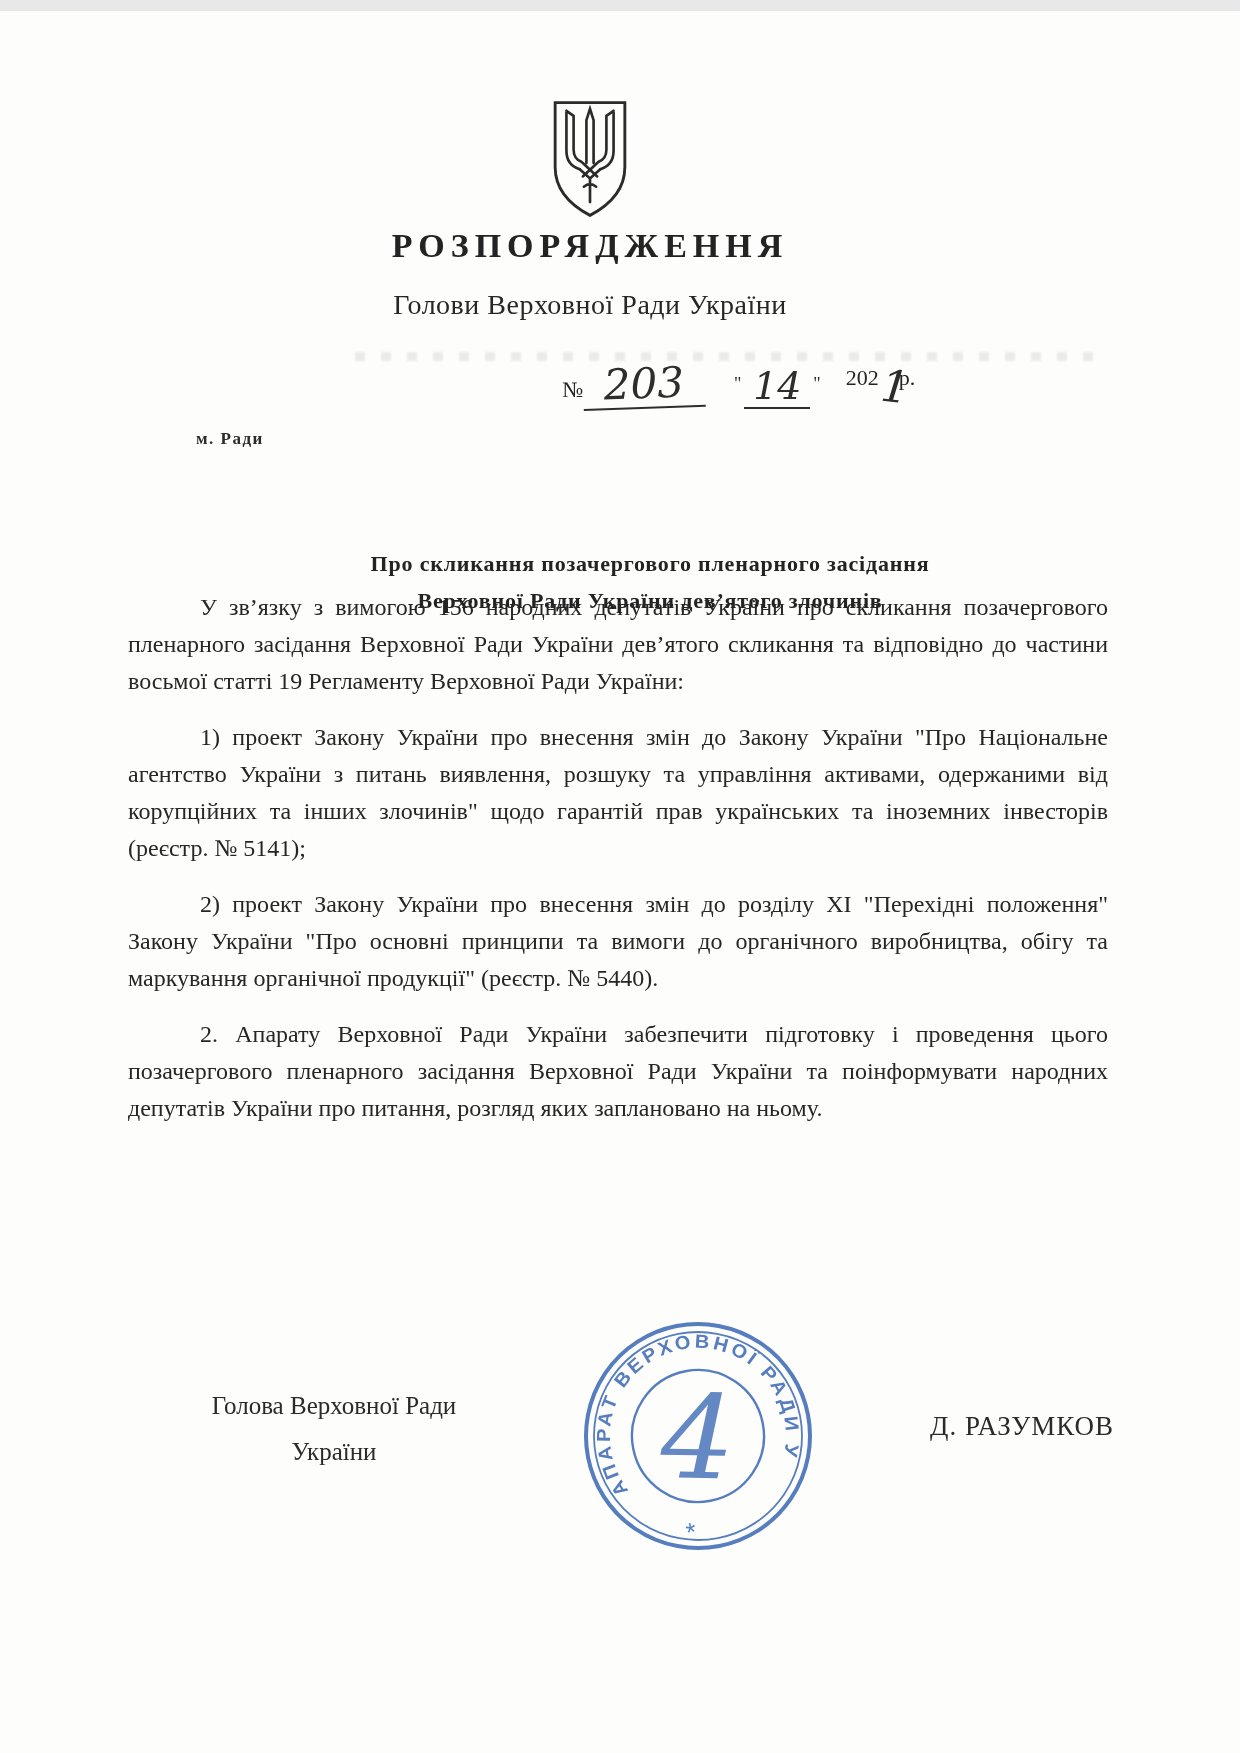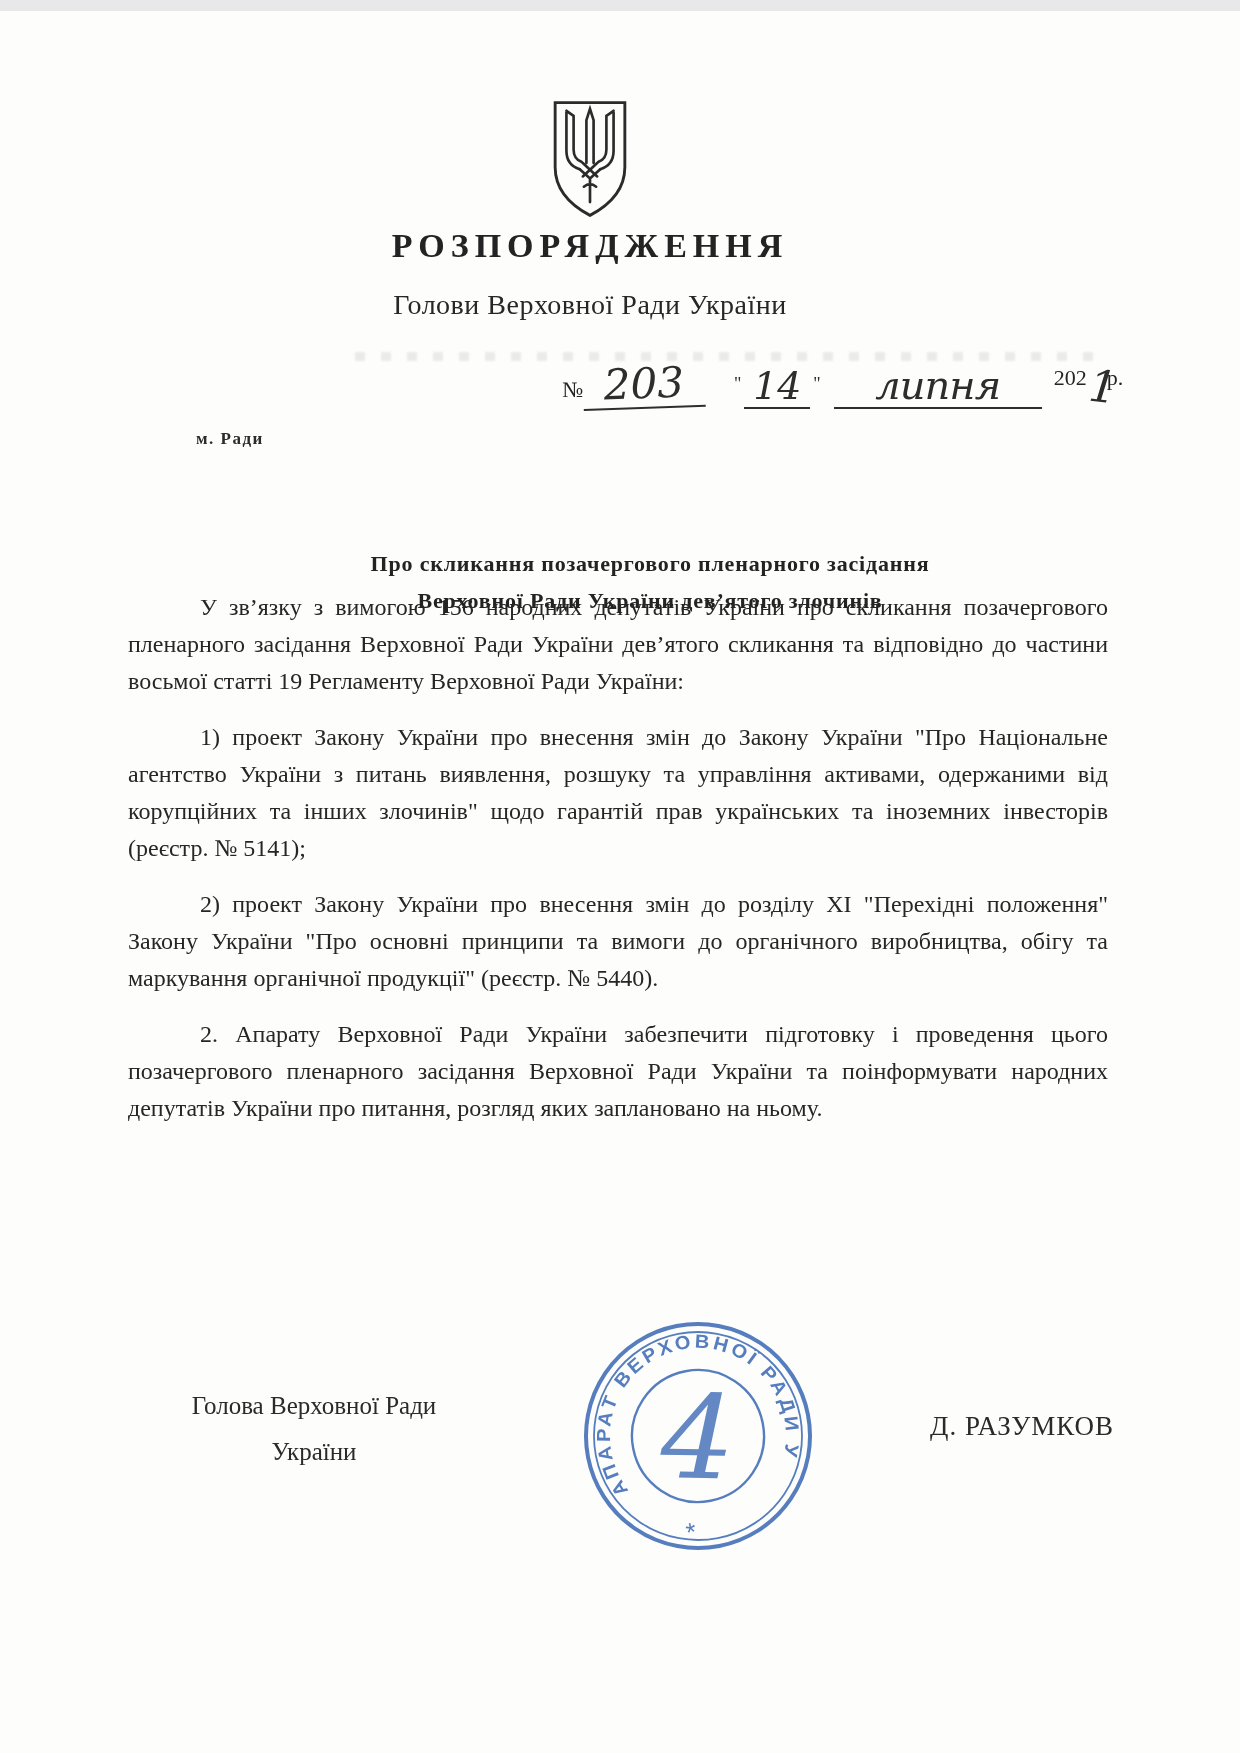--- a/index.html
+++ b/index.html
@@ -68,21 +68,21 @@
 
   
   .body-text {
     position:absolute; left:128px; top:578px; width:980px;
     font-size:24px; line-height:37px; text-align:justify; color:#262626;
   }
   .body-text p { margin:0 0 19px 0; text-indent:72px; }
 
   
   .sig-position {
-    position:absolute; left:134px; top:1372px; width:360px;
+    position:absolute; left:154px; top:1372px; width:360px;
     text-align:center; font-size:25px; line-height:46px; color:#2a2a2a;
   }
   .sig-name {
     position:absolute; left:930px; top:1400px;
     font-size:27px; letter-spacing:1px; color:#2a2a2a;
   }
 
   
   .stamp {
     position:absolute; left:566px; top:1293px; width:264px; height:264px;
@@ -121,21 +121,20 @@
   <div class="ghost-row"></div>
 
   <div class="meta-row">
     <span class="printed">№</span>
     <span class="hw blank num-blank">203</span>
     <span class="gap1"></span>
     <span class="q">"</span>
     <span class="hw blank day-blank">14</span>
     <span class="q">"</span>
     <span class="gap2"></span>
-    <span class="hw blank mon-blank">липня</span>
     <span class="year-group">
       <span class="printed">202</span>
       <span class="hw year-hw">1</span>
       <span class="printed">р.</span>
     </span>
   </div>
 
   <div class="city-label">м. Ради</div>
 
   <div class="subject">

